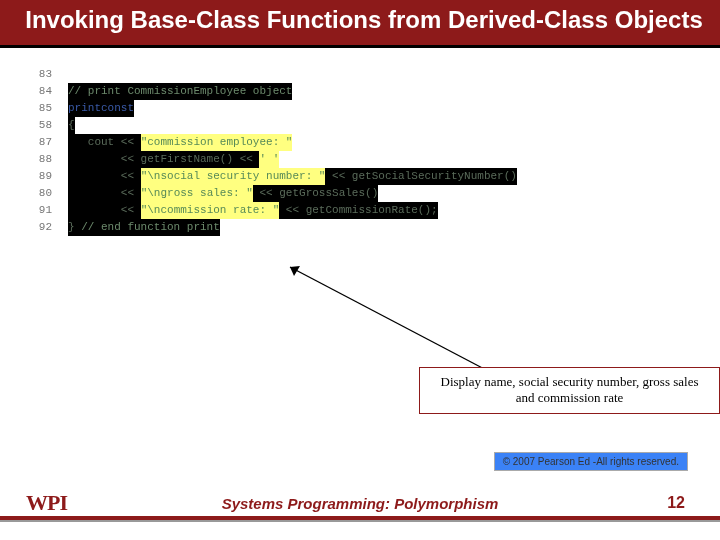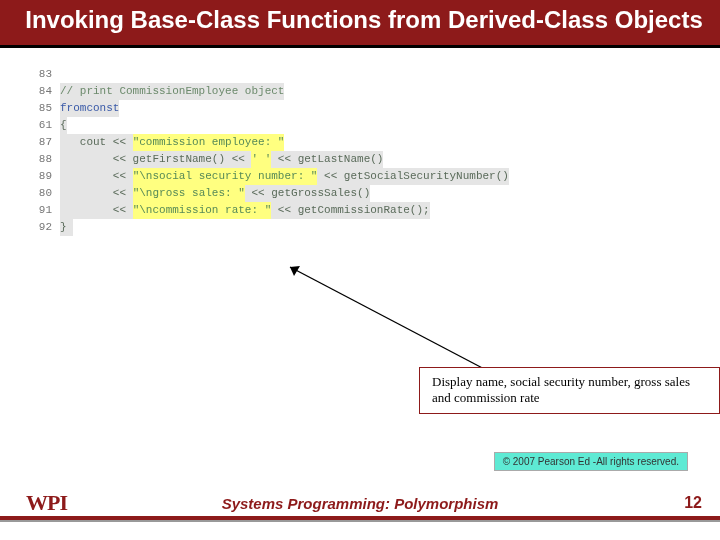--- a/index.html
+++ b/index.html
@@ -27,54 +27,55 @@
   .code-area {
     margin: 18px 30px 0 30px;
     background: #fff;
     font-family: "Courier New", monospace;
     font-size: 11px;
     line-height: 1.55;
     color: #5a6b5a;
     position: relative;
   }
   .code-line { display: flex; white-space: pre; }
-  .ln { width: 22px; text-align: right; color: #777; margin-right: 8px; flex-shrink: 0; }
-  .hl { background: #e5e5e5; }
+  .ln { width: 22px; text-align: right; color: #777; margin-right: 16px; flex-shrink: 0; }
+  .hl { background: #000000; }
   .cm { color: #6c8a6c; }
   .kw { color: #3a5aa8; }
   .str-hl { color: #578a57; background: #ffff80; }
   .arrow-wrap {
     position: absolute;
     left: 280px;
     top: 262px;
     width: 220px;
     height: 115px;
     pointer-events: none;
   }
   .callout {
     position: absolute;
     left: 419px;
     top: 367px;
     border: 1.5px solid #8d1a1a;
     padding: 6px 12px;
+    text-align: center;
     font-family: "Times New Roman", serif;
     font-size: 13px;
     line-height: 1.25;
     color: #000;
     background: #fff;
   }
   .copyright {
     position: absolute;
     right: 32px;
     top: 452px;
     border: 1px solid #aaa;
     padding: 3px 8px;
     font-size: 10px;
     color: #333;
-    background: #5eead4;
+    background: #3b82f6;
   }
   .footer {
     position: absolute;
     bottom: 0;
     left: 0;
     right: 0;
     height: 52px;
   }
   .footer-bar {
     position: absolute;
@@ -104,47 +105,47 @@
     bottom: 28px;
     text-align: center;
     font-family: "Comic Sans MS", cursive, sans-serif;
     font-weight: bold;
     color: #8d1a1a;
     font-size: 15px;
     font-style: italic;
   }
   .page-num {
     position: absolute;
-    right: 18px;
+    right: 35px;
     bottom: 28px;
     font-family: "Comic Sans MS", cursive, sans-serif;
     font-weight: bold;
     color: #8d1a1a;
     font-size: 16px;
     margin-left: 12px;
   }
 </style>
 </head>
 <body>
 
 <div class="title-bar">
   <h1>Invoking Base-Class Functions from Derived-Class Objects</h1>
 </div>
 
 <div class="code-area">
   <div class="code-line"><span class="ln">83</span><span class="hl"></span></div>
   <div class="code-line"><span class="ln">84</span><span class="hl cm">// print CommissionEmployee object</span></div>
-  <div class="code-line"><span class="ln">85</span><span class="hl kw">from</span><span class="hl kw">const</span></div>
-  <div class="code-line"><span class="ln">61</span><span class="hl">{</span></div>
+  <div class="code-line"><span class="ln">85</span><span class="hl kw">print</span><span class="hl kw">const</span></div>
+  <div class="code-line"><span class="ln">58</span><span class="hl">{</span></div>
   <div class="code-line"><span class="ln">87</span><span class="hl">   cout &lt;&lt; </span><span class="str-hl">"commission employee: "</span></div>
-  <div class="code-line"><span class="ln">88</span><span class="hl">        &lt;&lt; getFirstName() &lt;&lt; </span><span class="str-hl">' '</span><span class="hl"> &lt;&lt; getLastName()</span></div>
+  <div class="code-line"><span class="ln">88</span><span class="hl">        &lt;&lt; getFirstName() &lt;&lt; </span><span class="str-hl">' '</span></div>
   <div class="code-line"><span class="ln">89</span><span class="hl">        &lt;&lt; </span><span class="str-hl">"\nsocial security number: "</span><span class="hl"> &lt;&lt; getSocialSecurityNumber()</span></div>
   <div class="code-line"><span class="ln">80</span><span class="hl">        &lt;&lt; </span><span class="str-hl">"\ngross sales: "</span><span class="hl"> &lt;&lt; getGrossSales()</span></div>
   <div class="code-line"><span class="ln">91</span><span class="hl">        &lt;&lt; </span><span class="str-hl">"\ncommission rate: "</span><span class="hl"> &lt;&lt; getCommissionRate();</span></div>
-  <div class="code-line"><span class="ln">92</span><span class="hl">} </span></div>
+  <div class="code-line"><span class="ln">92</span><span class="hl">} </span><span class="hl cm">// end function print</span></div>
 </div>
 
 <svg class="arrow-wrap" viewBox="0 0 220 115">
   <line x1="10" y1="5" x2="210" y2="110" stroke="#000" stroke-width="1.4"></line>
   <polygon points="10,5 20,4 14,14" fill="#000"></polygon>
 </svg>
 
 <div class="callout">Display name, social security number, gross sales and commission rate</div>
 
 <div class="copyright">© 2007 Pearson Ed -All rights reserved.</div>

